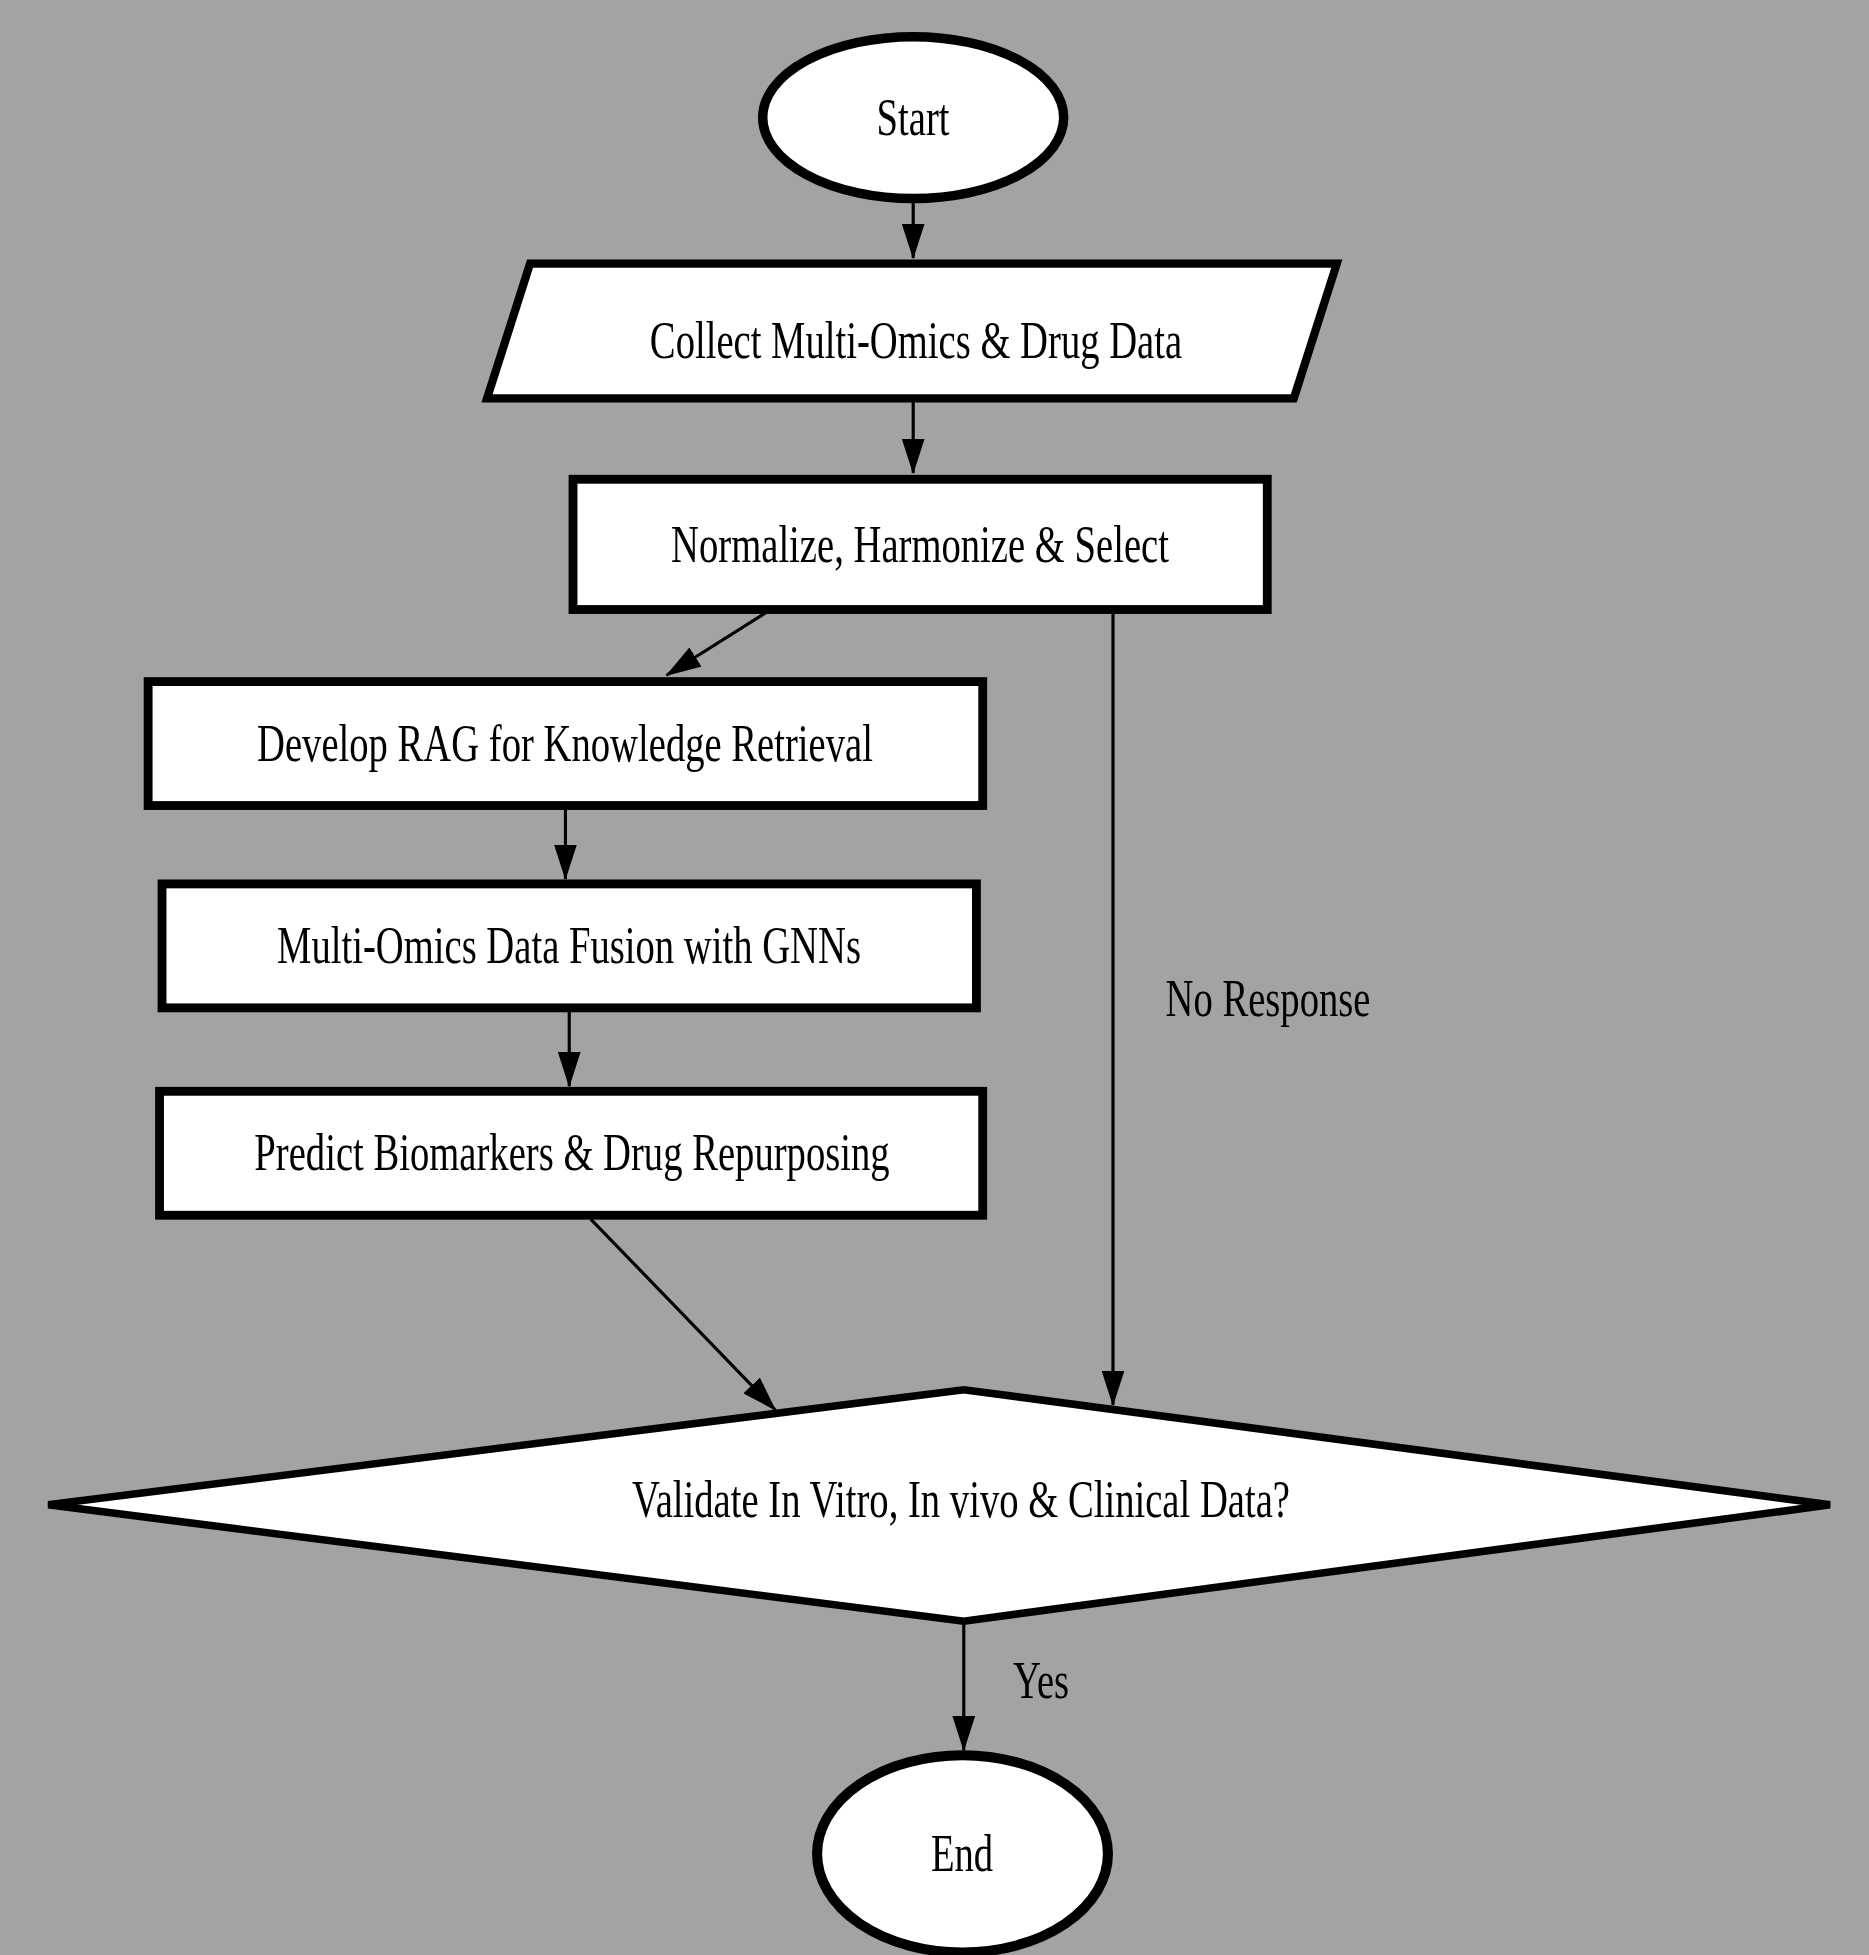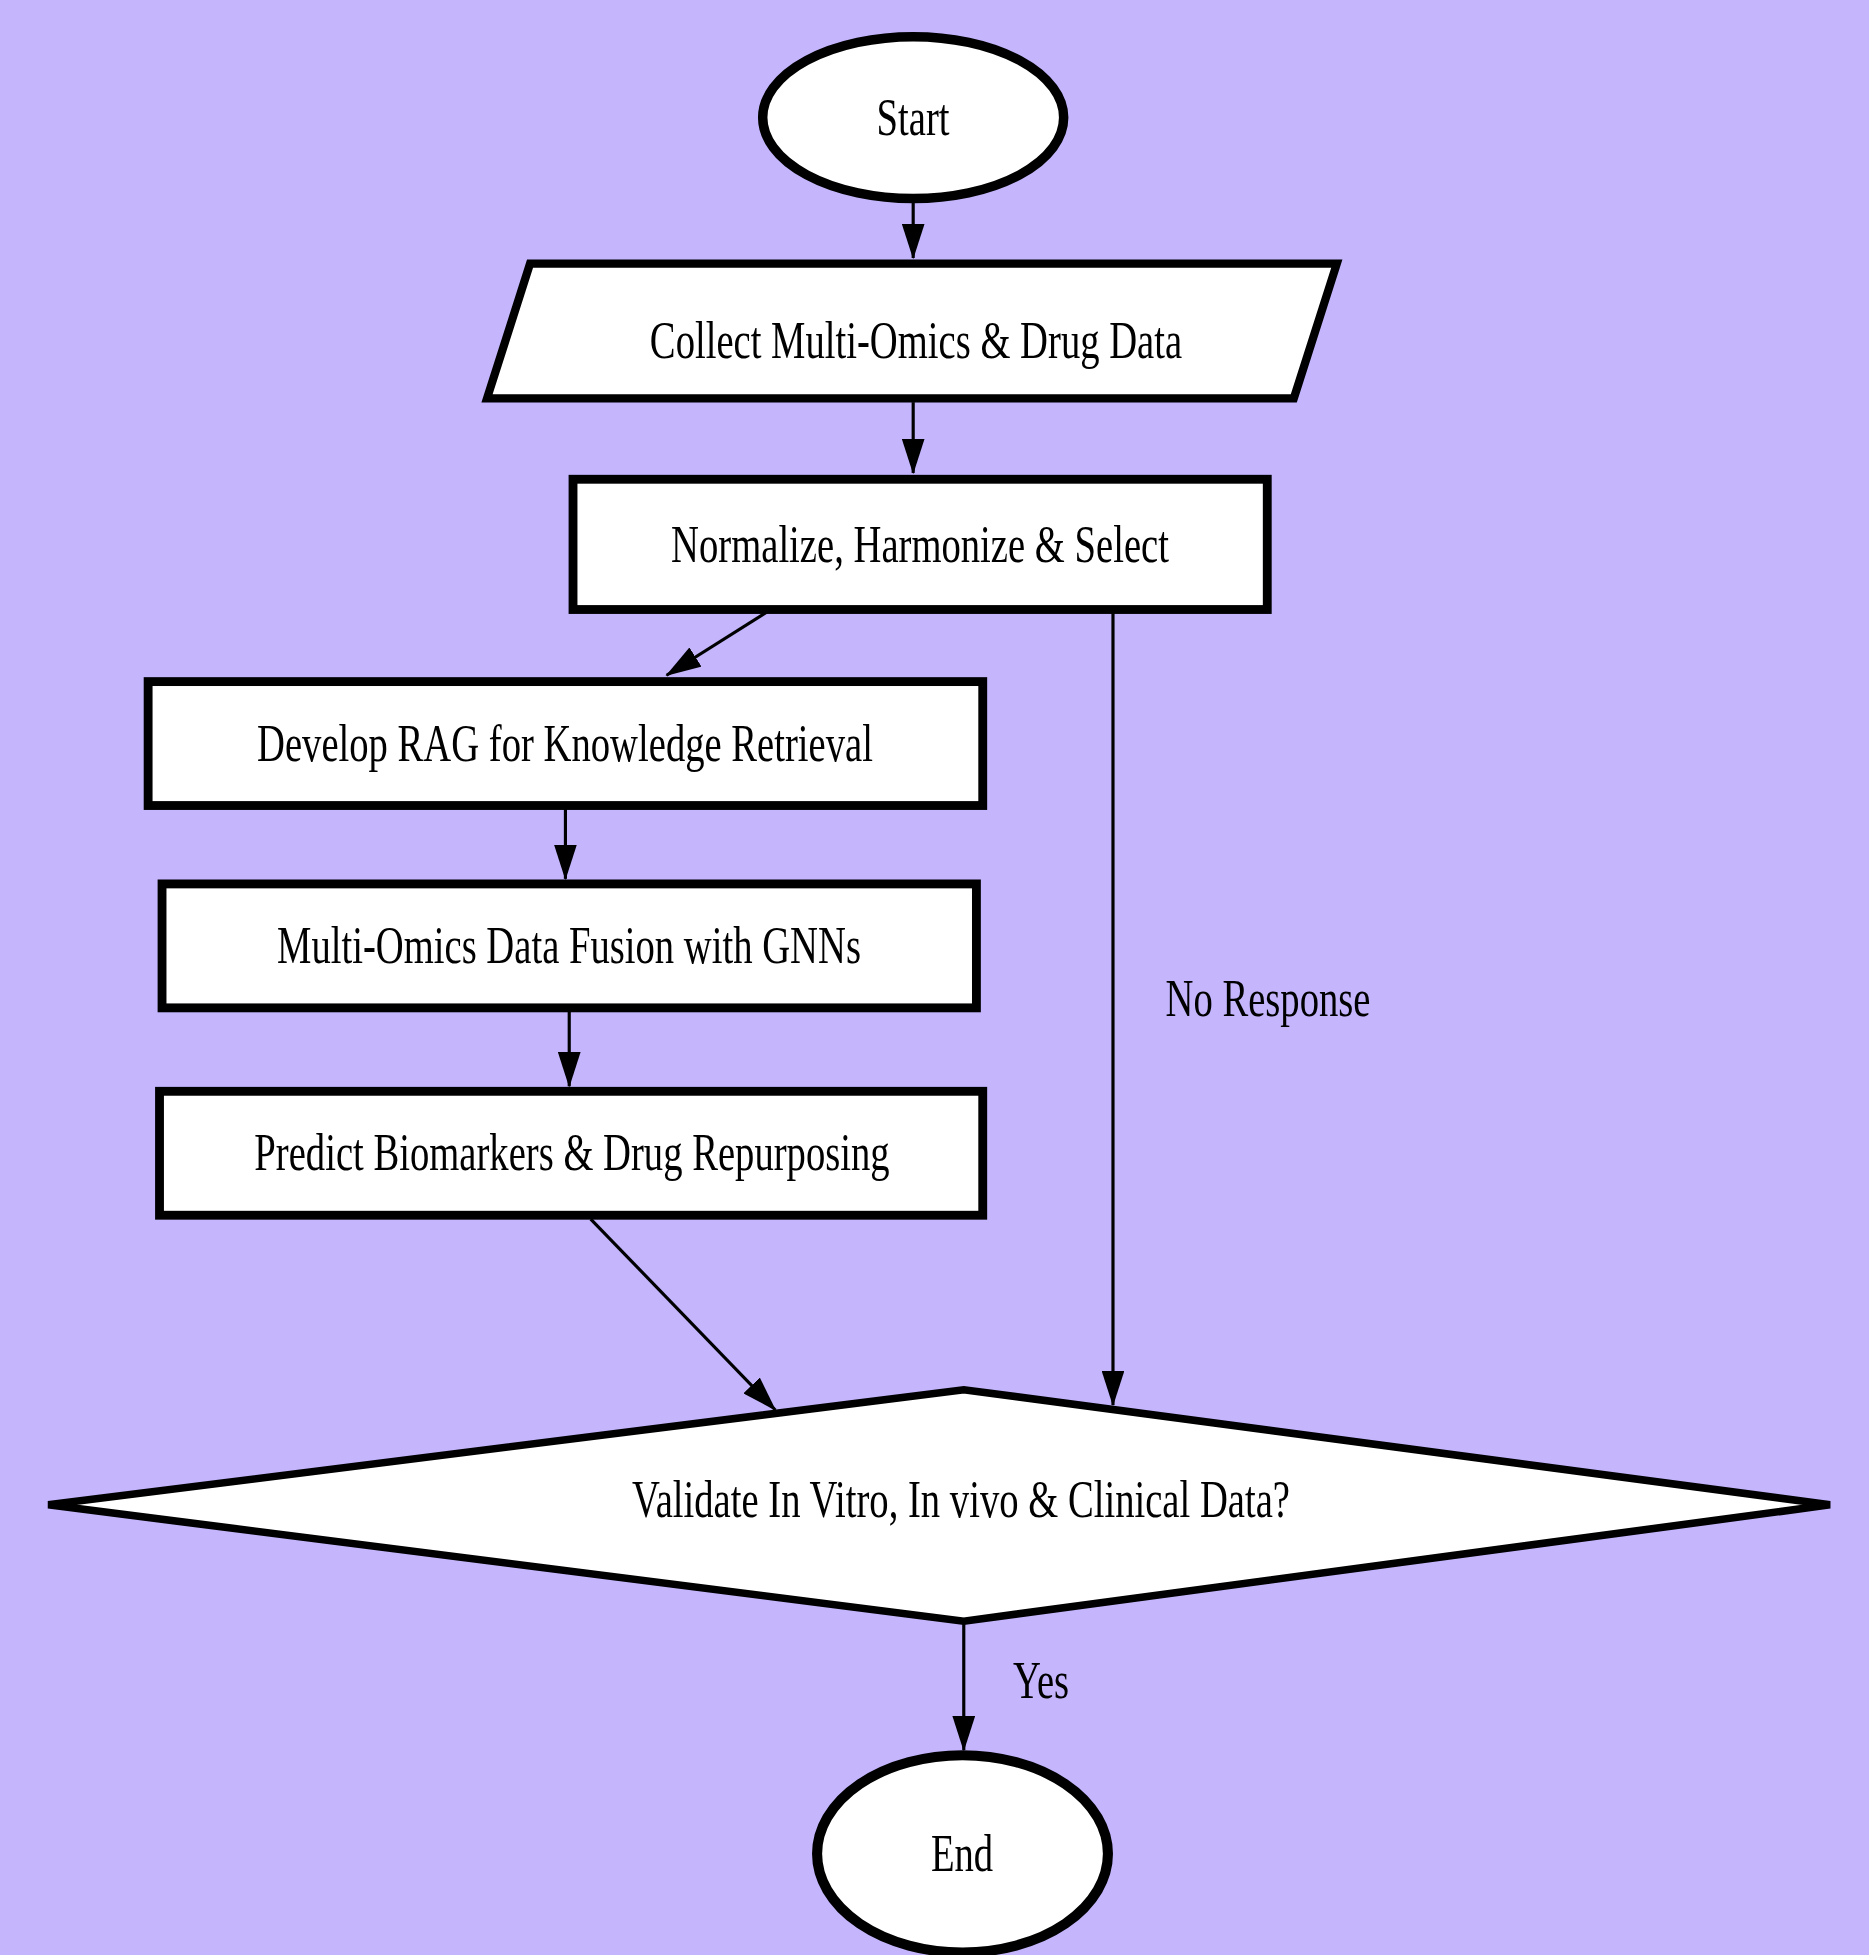--- a/index.html
+++ b/index.html
@@ -1,20 +1,20 @@
 <!DOCTYPE html>
 <html style="font-size:10px"><head>
 <meta charset="utf-8">
 <style>
   html, body { margin: 0; padding: 0; background: #ffffff; }
   #canvas {
     position: relative;
     width: 1870px;
     height: 1955px;
-    background: #c4b5fd;
+    background: #a3a3a3;
     font-family: "Liberation Serif", "DejaVu Serif", serif;
     overflow: hidden;
   }
   #diagram-svg { position: absolute; left: 0; top: 0; }
   .node-label, .edge-label {
     position: absolute;
     white-space: nowrap;
     color: #000000;
     font-size: 42px;
     line-height: 1;

